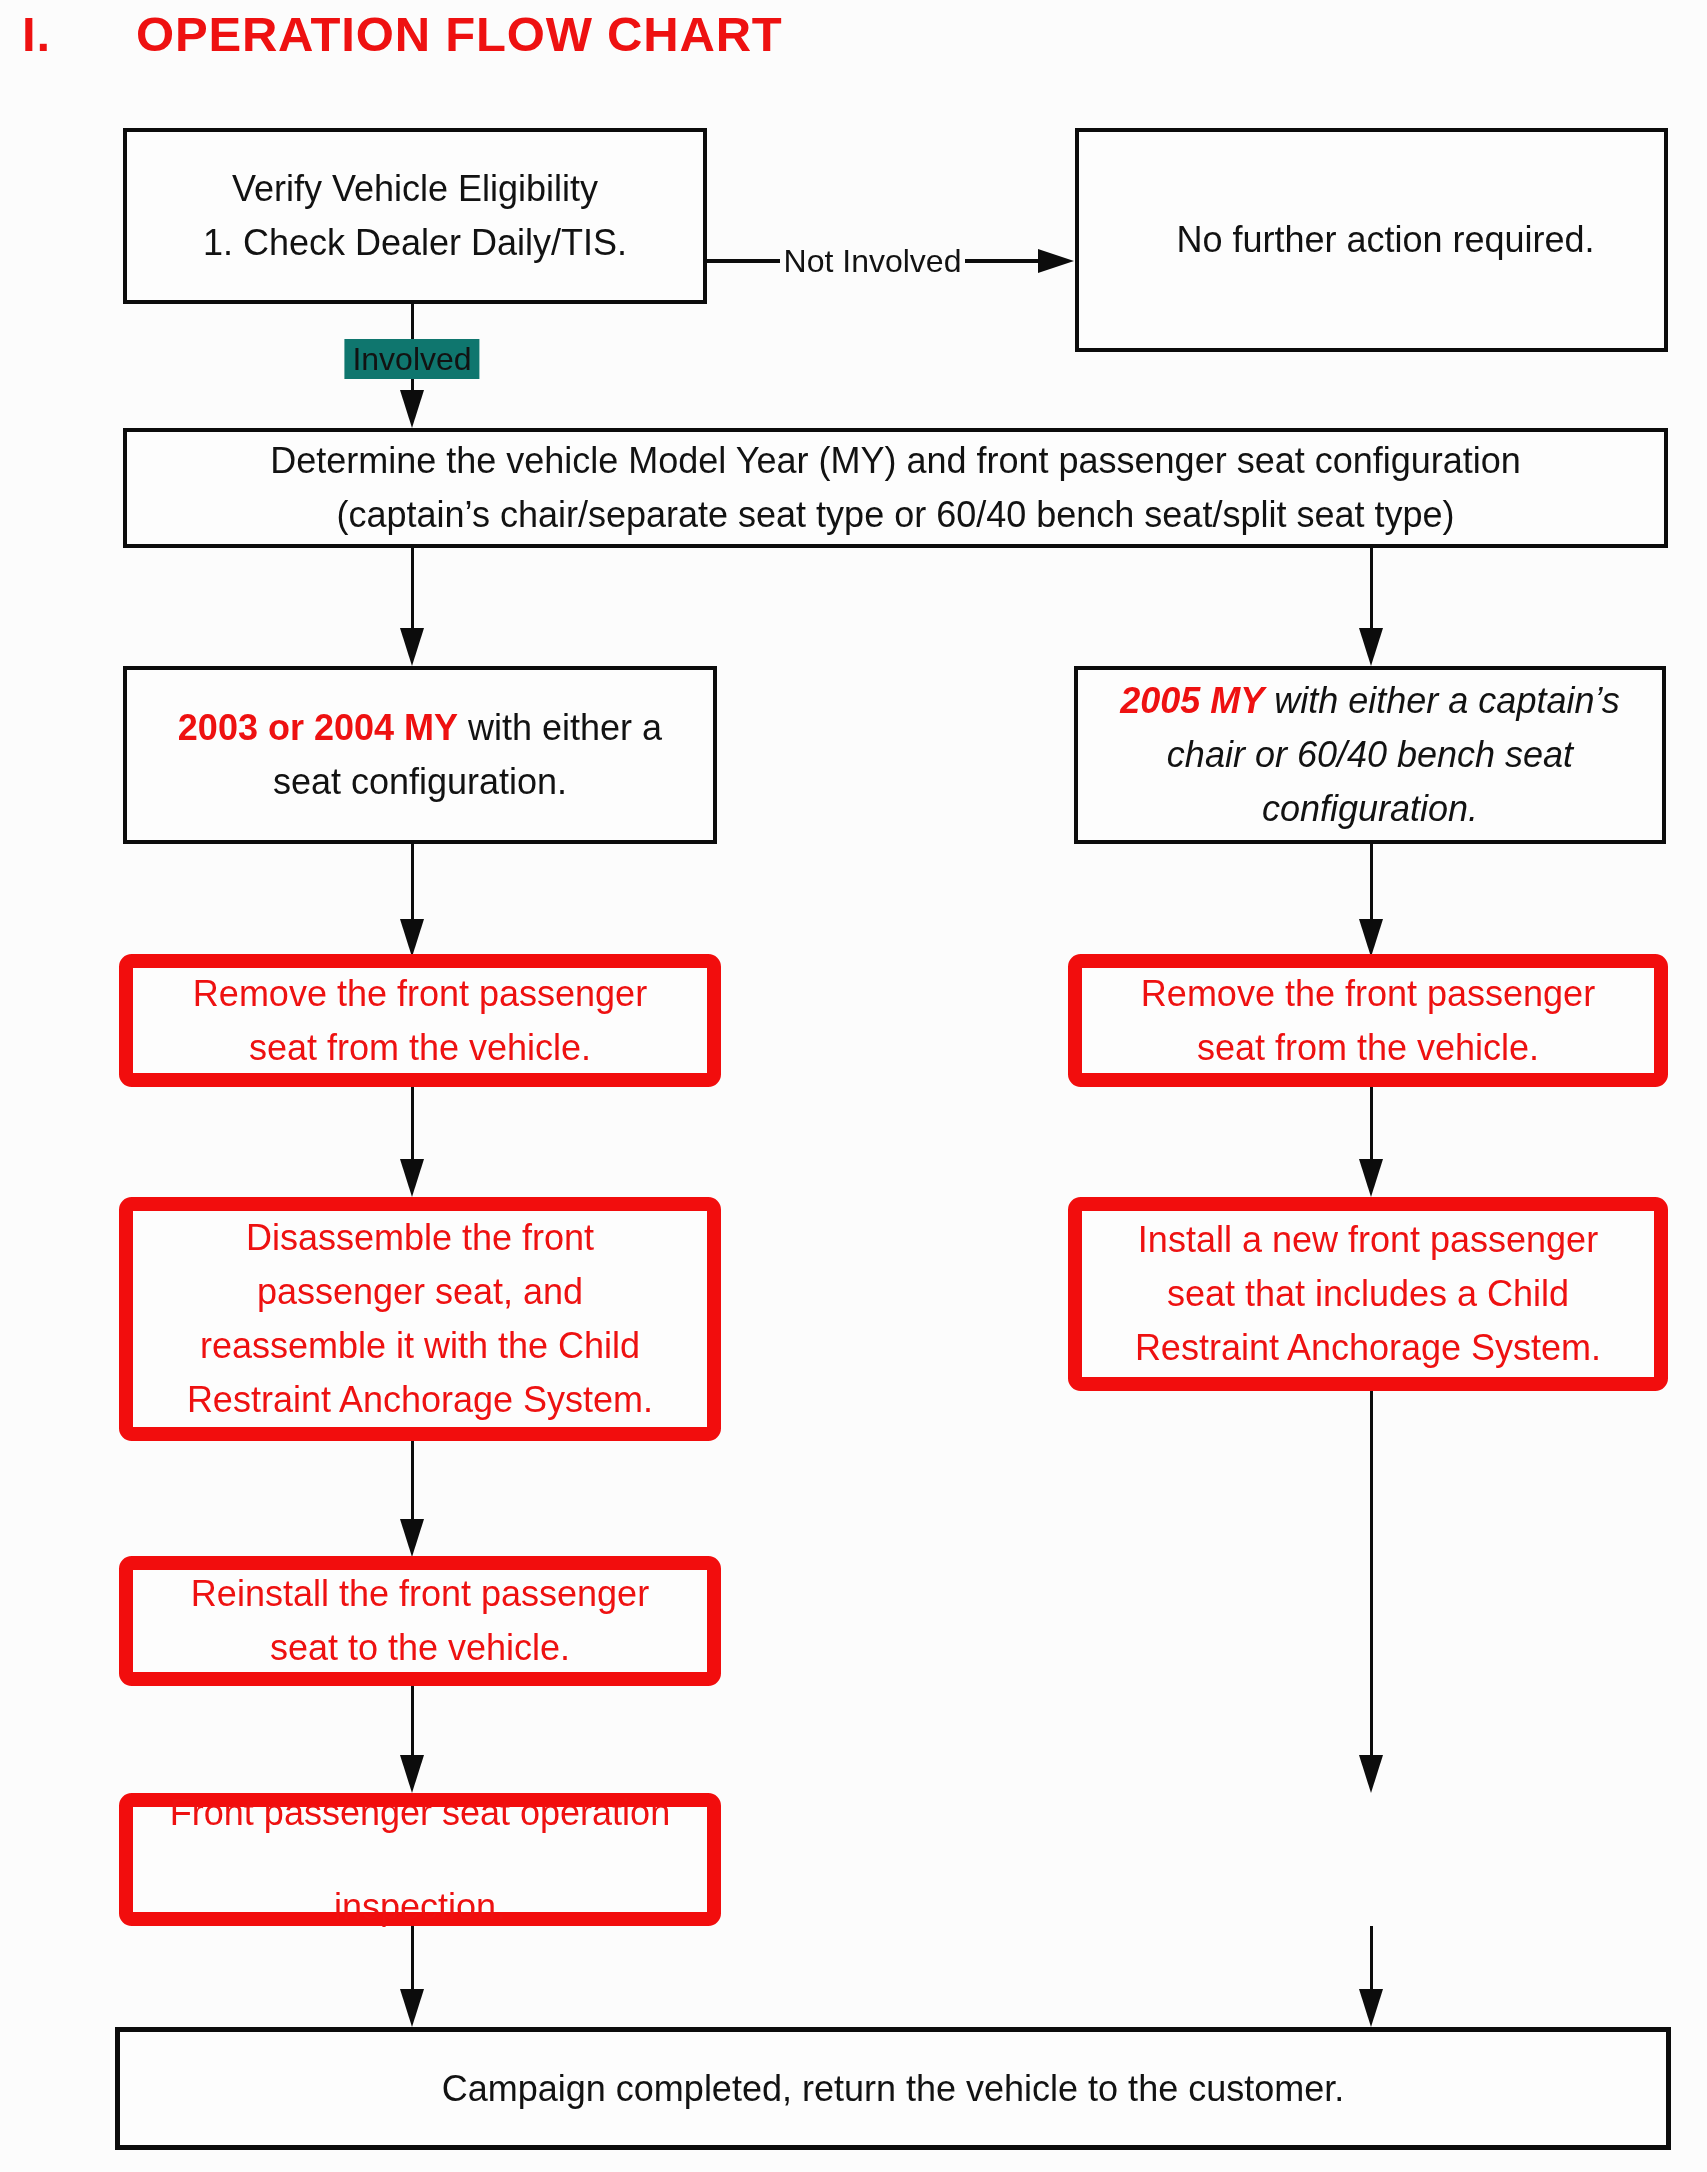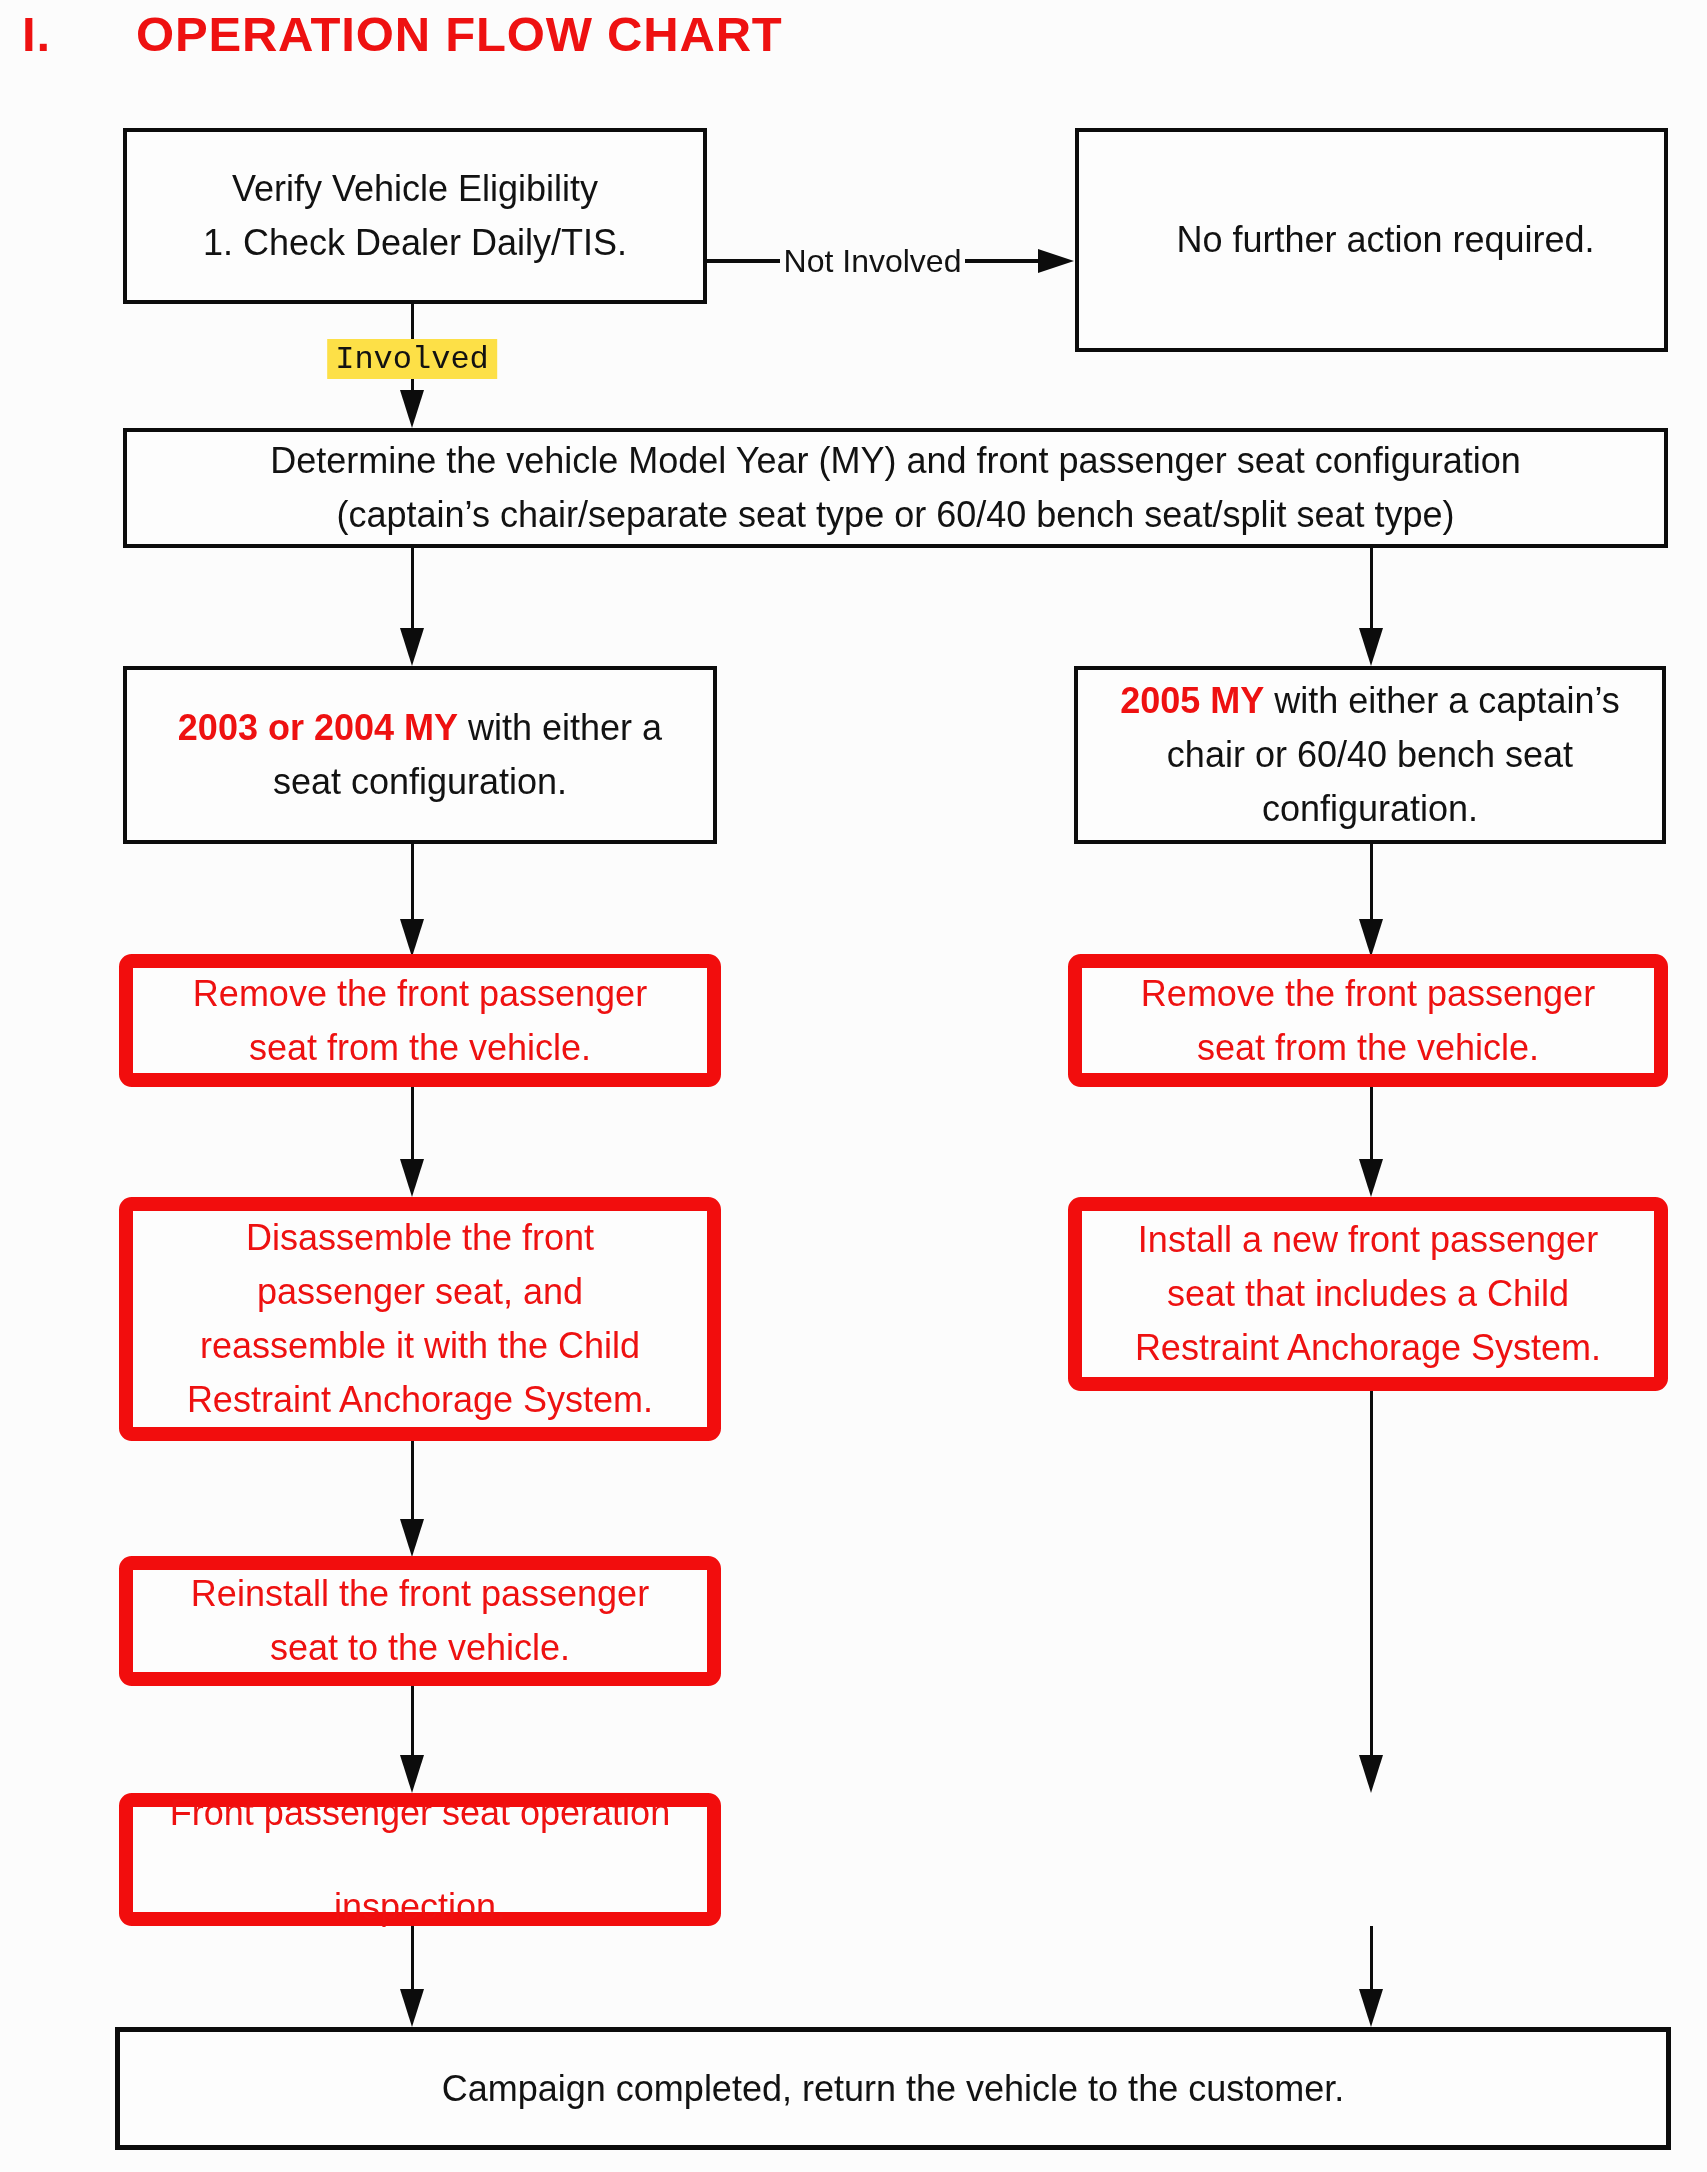--- a/index.html
+++ b/index.html
@@ -24,21 +24,21 @@
   .varrow{position:absolute;width:0;height:0;
     border-left:12px solid transparent;border-right:12px solid transparent;
     border-top:38px solid #0c0c0c;}
   .hconn{position:absolute;display:flex;align-items:center;height:40px;}
   .hline{flex:1;height:3.2px;background:#0c0c0c;}
   .hlabel{font-size:32px;padding:0 3.2px;color:#121212;white-space:nowrap;}
   .harrow{width:0;height:0;
     border-top:12px solid transparent;border-bottom:12px solid transparent;
     border-left:36px solid #0c0c0c;}
   .vlabel{position:absolute;transform:translateX(-50%);font-size:32px;
-    background:#fde047;padding:1.6px 8px;color:#121212;white-space:nowrap;font-family:Liberation Mono, monospace;}
+    background:#0f766e;padding:1.6px 8px;color:#121212;white-space:nowrap;}
 </style>
 </head>
 <body>
 
 <div class="canvas">
 
   <div class="title-wrap">
     <span class="title-numeral">I.</span>
     <span class="title-text">OPERATION FLOW CHART</span>
   </div>
@@ -73,21 +73,21 @@
   <div class="vline" style="left:1370px;top:548px;height:81px;"></div>
   <div class="varrow" style="left:1359px;top:628px;"></div>
 
   <div class="box black-box" style="left:123px;top:666px;width:594px;height:178px;">
     <div>
       <span class="red-strong">2003 or 2004 MY</span><span> with either a</span>
     </div>
     <div>seat configuration.</div>
   </div>
 
-  <div class="box black-box" style="left:1074px;top:666px;width:592px;height:178px;">
+  <div class="box black-box" style="left:1074px;top:666px;width:592px;height:178px;font-style:italic;">
     <div>
       <span class="red-strong">2005 MY</span><span> with either a captain’s</span>
     </div>
     <div>chair or 60/40 bench seat</div>
     <div>configuration.</div>
   </div>
 
   <div class="vline" style="left:411px;top:843px;height:78px;"></div>
   <div class="varrow" style="left:400px;top:919px;"></div>
   <div class="vline" style="left:1370px;top:843px;height:78px;"></div>

